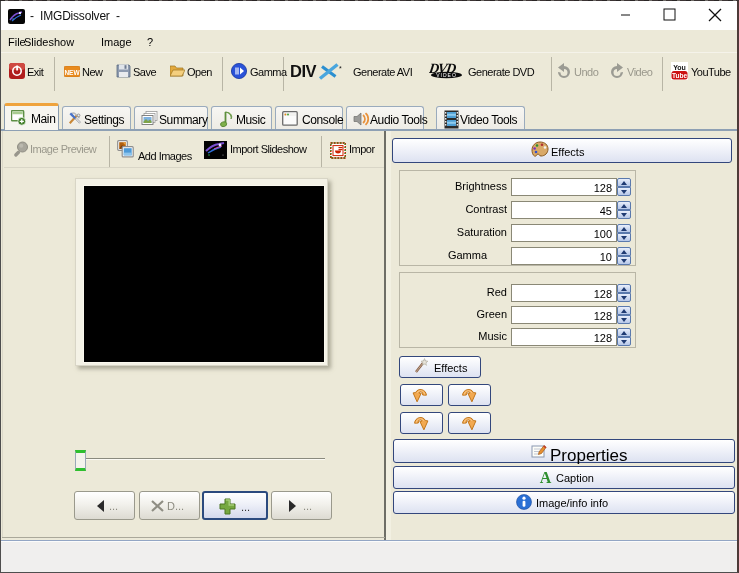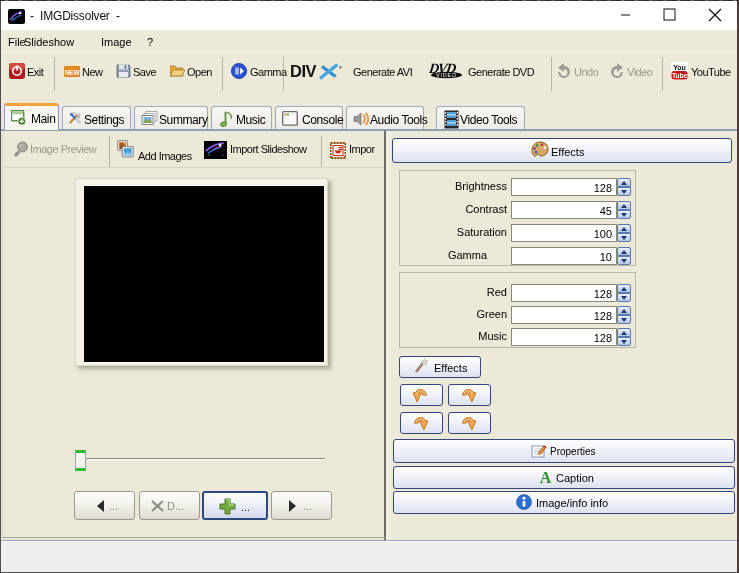--- a/index.html
+++ b/index.html
@@ -434,21 +434,21 @@
   <path d="M5.2 8.6 C5.6 4.6, 11 3.2, 12.9 6.9" fill="none" stroke="#f8c88c" stroke-width="1"></path>
 </svg>
 
 <div class="bigbtn" style="left:393px;top:439px;width:342px;height:24px"></div>
 <svg class="abs" style="left:531px;top:443px;width:16px;height:16px" viewBox="0 0 16 16">
   <rect x="1" y="3" width="12" height="11" fill="#fdfdf8" stroke="#8a98b0" stroke-width="1"></rect>
   <path d="M3 6 L10 6 M3 8.5 L10 8.5 M3 11 L8 11" stroke="#b0b8c8" stroke-width="0.8"></path>
   <path d="M8 9 L13 2.5 L15.2 4.2 L10.5 10.5 L7.5 11.5 Z" fill="#e89030" stroke="#a05818" stroke-width="0.7"></path>
   <path d="M13 2.5 L15.2 4.2 L14.4 5.2 L12.2 3.5 Z" fill="#c03030"></path>
 </svg>
-<div class="abs" style="left:550px;top:446px;font-size:10px">Properties</div>
+<div class="abs" style="left:550px;top:446px;font-size:17px">Properties</div>
 <div class="bigbtn" style="left:393px;top:466px;width:342px;height:23px"></div>
 <svg class="abs" style="left:538px;top:469px;width:15px;height:16px" viewBox="0 0 15 16">
   <text x="7.5" y="14" font-size="16" font-weight="bold" fill="#2e8f2e" text-anchor="middle" font-family="Liberation Serif">A</text>
 </svg>
 <div class="abs" style="left:556px;top:472px;font-size:11px">Caption</div>
 <div class="bigbtn" style="left:393px;top:491px;width:342px;height:23px"></div>
 <svg class="abs" style="left:516px;top:494px;width:16px;height:16px" viewBox="0 0 16 16">
   <circle cx="8" cy="8" r="7.5" fill="#2a6fd4"></circle>
   <circle cx="8" cy="8" r="7.5" fill="none" stroke="#1a4a9a" stroke-width="0.6"></circle>
   <circle cx="8" cy="4.2" r="1.6" fill="#fff"></circle>

